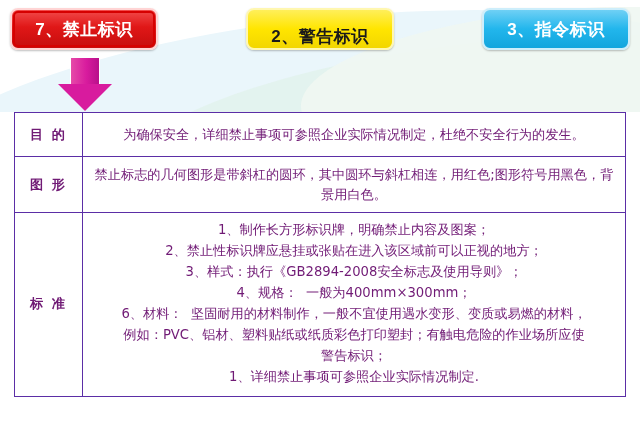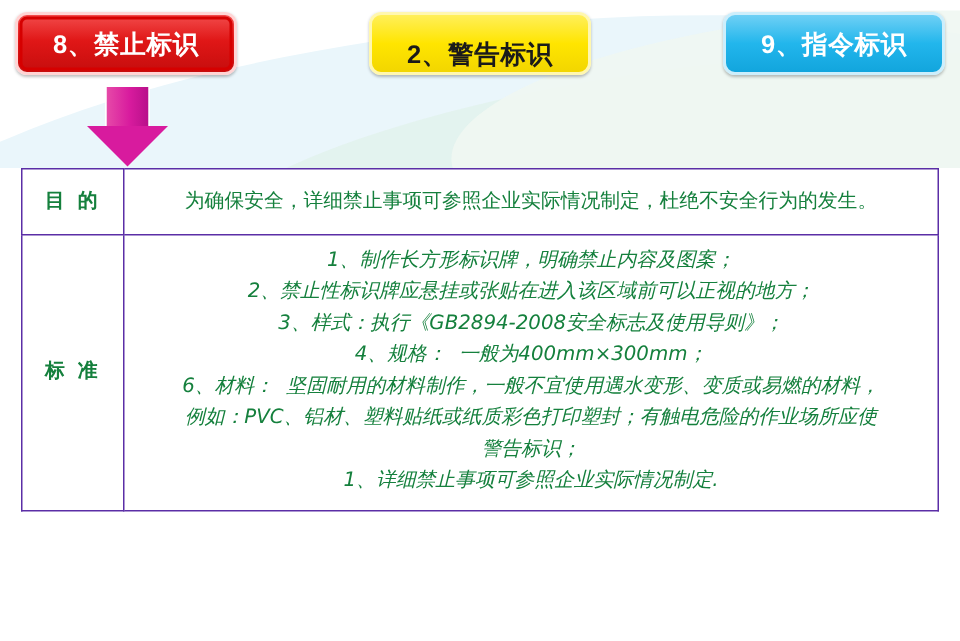--- a/index.html
+++ b/index.html
@@ -132,21 +132,21 @@
     width: 612px;
     border-collapse: collapse;
     table-layout: fixed;
     background: #ffffff;
   }
   table.doc-table td {
     border: 1px solid #5b2ea6;
     vertical-align: middle;
     padding: 7px 9px;
     font-size: 13.2px;
-    color: #15803d;
+    color: #701a75;
     line-height: 1.5;
     font-family: "DejaVu Sans", "Liberation Sans", sans-serif;
     text-align: center;
   }
   td.label-cell {
     width: 68px;
     text-align: center;
     font-weight: bold;
     font-size: 15px;
     letter-spacing: 2px;
@@ -155,21 +155,20 @@
     text-align: left;
   }
   .row-purpose td { height: 44px; }
   .row-object td { height: 38px; }
   .row-graphic td { height: 56px; }
   .row-standard td { vertical-align: middle; }
   .std-list {
     margin: 0;
     padding: 0;
     list-style: none;
-    font-style: italic;
   }
   .std-list li {
     margin: 0 0 1px 0;
     padding: 0;
     font-size: 13.2px;
     line-height: 1.52;
     white-space: pre-wrap;
   }
 </style>
 </head>
@@ -178,41 +177,45 @@
 <div id="page">
 
   <div class="swoosh-band">
     <div class="swoosh1"></div>
     <div class="swoosh2"></div>
     <div class="swoosh3"></div>
   </div>
 
   <div class="tabs">
     <div class="tab tab-red">
-      <span>8、禁止标识</span>
+      <span>7、禁止标识</span>
     </div>
     <div class="tab tab-yellow">
       <span>2、警告标识</span>
     </div>
     <div class="tab tab-blue">
-      <span>9、指令标识</span>
+      <span>3、指令标识</span>
     </div>
   </div>
 
   <div class="arrow-wrap">
     <div class="arrow-stem"></div>
     <div class="arrow-head"></div>
   </div>
 
   <div class="table-wrap">
     <table class="doc-table">
       <tbody>
           <tr class="row-purpose">
         <td class="label-cell">目 的</td>
         <td class="value-cell">为确保安全，详细禁止事项可参照企业实际情况制定，杜绝不安全行为的发生。</td>
+      </tr>
+      <tr class="row-graphic">
+        <td class="label-cell">图 形</td>
+        <td class="value-cell">禁止标志的几何图形是带斜杠的圆环，其中圆环与斜杠相连，用红色;图形符号用黑色，背景用白色。</td>
       </tr>
       <tr class="row-standard">
         <td class="label-cell">标 准</td>
         <td class="value-cell">
           <ul class="std-list">
             <li>1、制作长方形标识牌，明确禁止内容及图案；</li>
             <li>2、禁止性标识牌应悬挂或张贴在进入该区域前可以正视的地方；</li>
             <li>3、样式：执行《GB2894-2008安全标志及使用导则》；</li>
             <li>4、规格：  一般为400mm×300mm；</li>
             <li>6、材料：  坚固耐用的材料制作，一般不宜使用遇水变形、变质或易燃的材料，</li>

